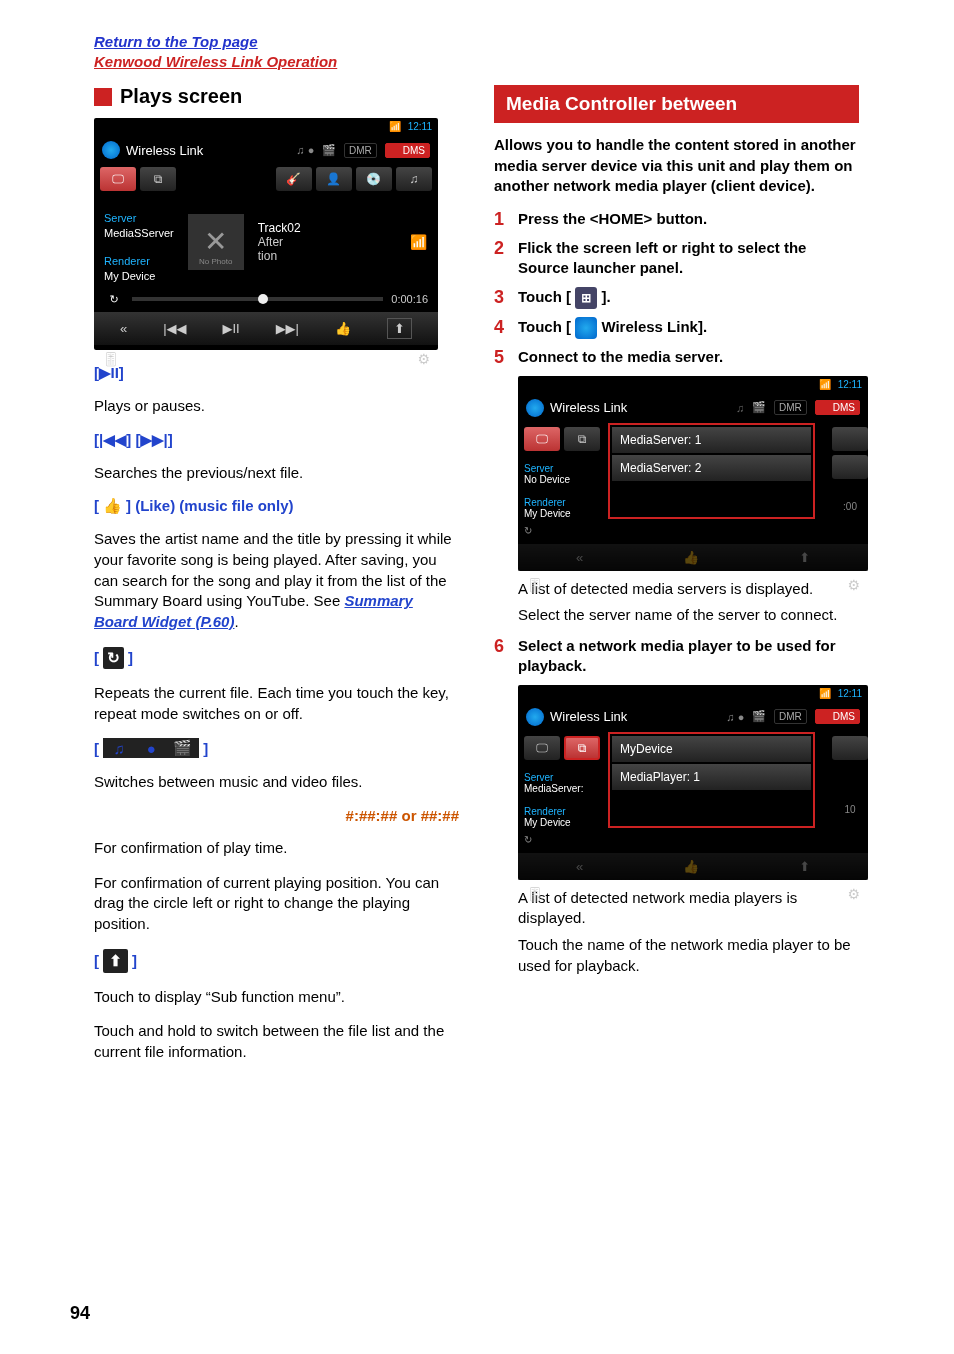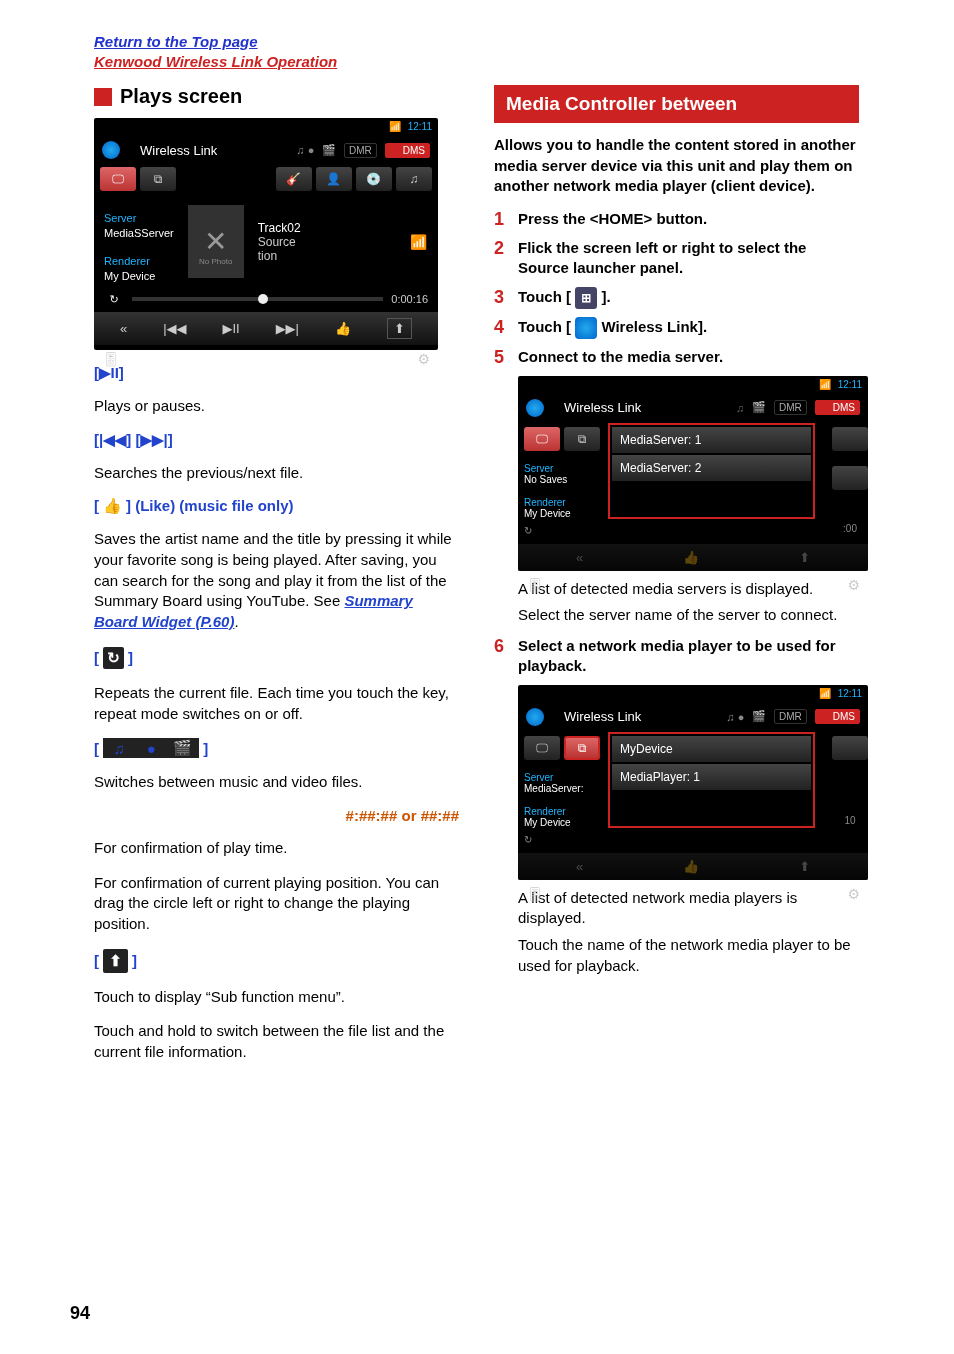--- a/index.html
+++ b/index.html
@@ -56,32 +56,32 @@
     position: relative;
     border-radius: 2px;
   }
   .shot1 { width: 344px; height: 232px; }
   .shot-status { display:flex; justify-content:flex-end; align-items:center; gap:6px; padding:3px 6px; color:#1fb4ff; font-size:10px; }
   .shot-status .wifi { color:#888; }
   .shot-header {
     display:flex; align-items:center; justify-content:space-between;
     padding: 6px 8px 6px 8px;
   }
-  .shot-header-left { display:flex; align-items:center; gap:20px; font-size:13px; }
+  .shot-header-left { display:flex; align-items:center; gap:6px; font-size:13px; }
   .wl-bubble { width:18px; height:18px; border-radius:50%; background:radial-gradient(circle,#2ae,#06c); display:inline-block; }
   .dmr, .dms { font-size:10px; color:#aaa; border:1px solid #333; padding:1px 4px; border-radius:2px; }
   .dms-red { background:#c22; color:#fff; border-color:#c22;padding-left:17px; }
   .toolbar { display:flex; justify-content:space-between; padding:2px 6px; }
   .tb-left, .tb-right { display:flex; gap:4px; }
   .tb-btn { width:36px; height:24px; background:linear-gradient(#444,#222); border-radius:3px; display:flex; align-items:center; justify-content:center; font-size:12px; color:#ccc; }
   .tb-btn.sel { background:linear-gradient(#d66,#b33); color:#fff; }
   .shot-body { display:flex; padding:6px 10px; gap:14px; align-items:center; }
   .shot-sidebar { font-size:11px; line-height:1.4; }
   .srv-lbl { color:#1fb4ff;margin-top:12px; }
-  .noPhoto { width:56px; height:73px; background:#323232; color:#888; display:flex; align-items:center; justify-content:center; font-size:9px; position:relative; }
+  .noPhoto { width:56px; height:56px; background:#323232; color:#888; display:flex; align-items:center; justify-content:center; font-size:9px; position:relative; }
   .noPhoto::before { content:"✕"; position:absolute; color:#999; font-size:28px; }
   .noPhoto span { margin-top:40px; font-size:8px; }
   .shot-meta div { color:#ccc; font-size:12px; }
   .shot-meta div:first-child { color:#fff; }
   .wifi-ant { color:#999; font-size:14px; margin-left:auto; }
   .repeat-ic { width:20px; text-align:center; }
   .progress { display:flex; align-items:center; gap:8px; padding:2px 10px; }
   .bar { flex:1; height:4px; background:#333; position:relative; }
   .bar .dot { position:absolute; left:50%; top:-3px; width:10px; height:10px; background:#eee; border-radius:50%; }
   .time { font-size:11px; color:#ccc; }
@@ -122,21 +122,21 @@
   .wl-ic {
     display:inline-flex; width:22px; height:22px; background:radial-gradient(circle,#2ae,#06c); border-radius:4px;
     vertical-align:middle;
   }
 
   .shot2, .shot3 { width: 350px; height: 195px; margin-left:24px; margin-top:6px; margin-bottom:8px; }
   .list-area { border:2px solid #c22; margin:0 50px 0 96px; height:96px; }
   .sh-row { display:flex; }
   .sh-side { width:90px; padding:4px 6px; font-size:10px; }
   .sh-list-item { background:linear-gradient(#444,#222); margin:2px; padding:6px 8px; color:#fff; font-size:12px; }
-  .sh-right-ic { width:36px; display:flex; flex-direction:column; gap:15px; padding:4px; align-items:center;margin-left:17px; }
+  .sh-right-ic { width:36px; display:flex; flex-direction:column; gap:4px; padding:4px; align-items:center;margin-left:17px; }
   .mini-btn { width:36px; height:24px; background:linear-gradient(#444,#222); border-radius:3px; }
 
   .pagenum {
     position:absolute; left:70px; bottom:30px;
     font-weight:bold; font-size:18px;
   }
 </style>
 </head>
 <body>
 
@@ -187,21 +187,21 @@
           <div class="srv-lbl">Server</div>
           <div>MediaSServer</div>
           <div class="srv-lbl">Renderer</div>
           <div>My Device</div>
         </div>
         <div class="noPhoto">
             <span>No Photo</span>
           </div>
         <div class="shot-meta">
           <div>Track02</div>
-          <div>Source</div>
+          <div>After</div>
           <div>tion</div>
         </div>
         <span class="wifi-ant">📶</span>
       </div>
       <div class="progress">
         <span class="repeat-ic">↻</span>
         <div class="bar">
             <div class="dot"></div>
           </div>
         <span class="time">0:00:16</span>
@@ -297,21 +297,21 @@
           <span class="dms dms-red">DMS</span>
         </div>
       </div>
       <div class="sh-row">
         <div class="sh-side">
           <div class="tb-left" style="margin-bottom:4px;">
             <div class="tb-btn sel">🖵</div>
             <div class="tb-btn">⧉</div>
           </div>
           <div class="srv-lbl">Server</div>
-          <div>No Saves</div>
+          <div>No Device</div>
           <div class="srv-lbl">Renderer</div>
           <div>My Device</div>
           <div style="margin-top:6px; color:#888;">↻</div>
         </div>
         <div style="flex:1;">
           <div class="list-area" style="margin:0;">
             <div class="sh-list-item">MediaServer: 1</div>
             <div class="sh-list-item">MediaServer: 2</div>
           </div>
         </div>

